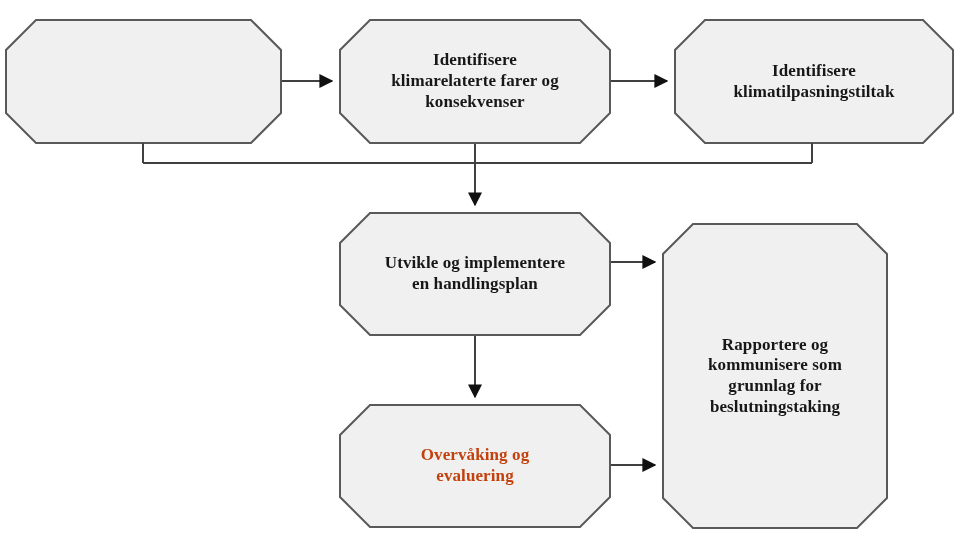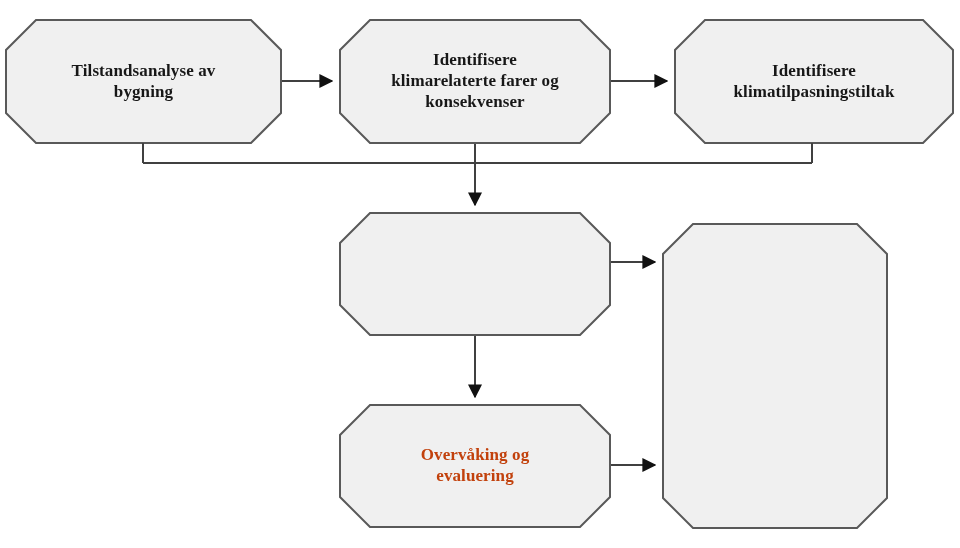--- a/index.html
+++ b/index.html
@@ -73,28 +73,32 @@
       <path d="M 475 144 L 475 205" marker-end="url(#arrowhead)" fill="none" stroke="#404040" stroke-width="2"></path>
 
       <path d="M 611 262 L 655 262" marker-end="url(#arrowhead)" fill="none" stroke="#404040" stroke-width="2"></path>
 
       <path d="M 475 336 L 475 397" marker-end="url(#arrowhead)" fill="none" stroke="#404040" stroke-width="2"></path>
 
       <path d="M 611 465 L 655 465" marker-end="url(#arrowhead)" fill="none" stroke="#404040" stroke-width="2"></path>
     </g>
   </svg>
 
-  <div class="node-label" style="left: 6px; top: 20px; width: 275px; height: 123px; font-size: 17px; color: rgb(23, 23, 23);">Tilstandsanalyse av
-bygning</div>
 
   <div class="node-label" style="left: 340px; top: 20px; width: 270px; height: 123px; font-size: 17px; color: rgb(23, 23, 23);">Identifisere
 klimarelaterte farer og
 konsekvenser</div>
 
   <div class="node-label" style="left: 675px; top: 20px; width: 278px; height: 123px; font-size: 17px; color: rgb(23, 23, 23);">Identifisere
 klimatilpasningstiltak</div>
 
+  <div class="node-label" style="left: 340px; top: 213px; width: 270px; height: 122px; font-size: 17px; color: rgb(23, 23, 23);">Utvikle og implementere
+en handlingsplan</div>
 
   <div class="node-label" style="left: 340px; top: 405px; width: 270px; height: 122px; font-size: 17px; color: #c2410c;">Overvåking og
 evaluering</div>
 
+  <div class="node-label" style="left: 663px; top: 224px; width: 224px; height: 304px; font-size: 17px; color: rgb(23, 23, 23);">Rapportere og
+kommunisere som
+grunnlag for
+beslutningstaking</div>
 
 </div>
 
 </body></html>

